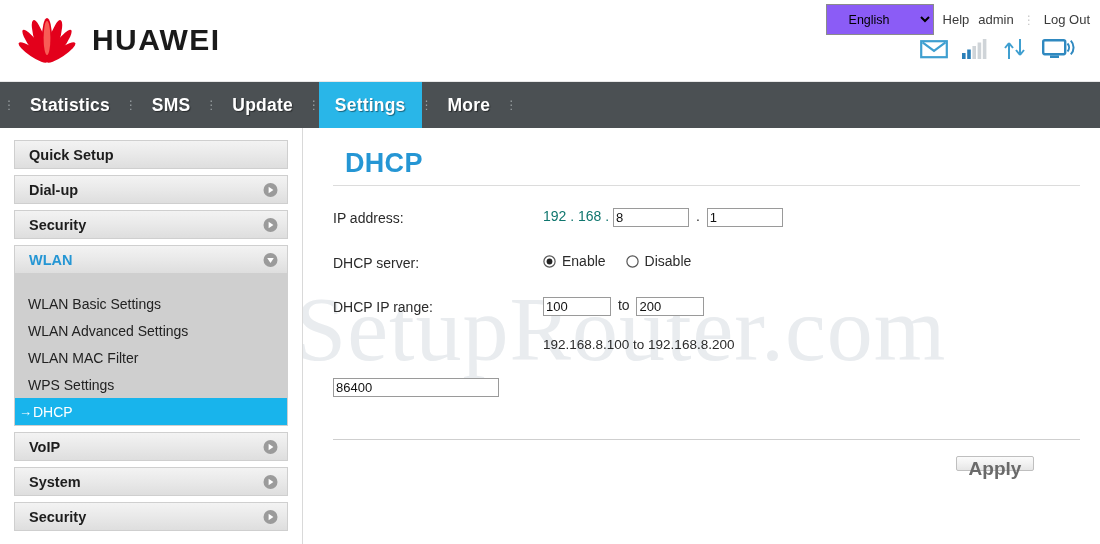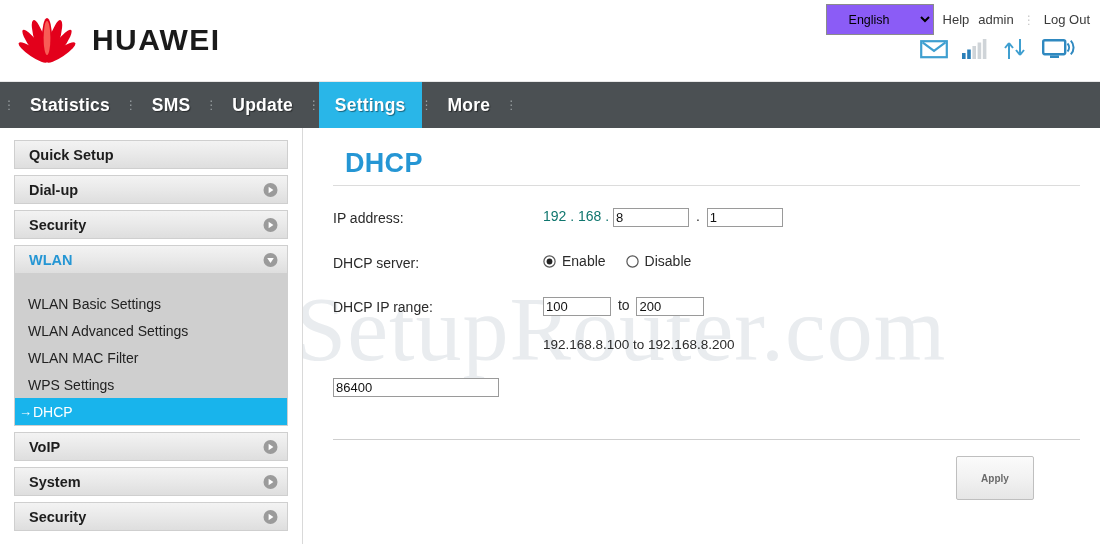--- a/index.html
+++ b/index.html
@@ -178,26 +178,26 @@
   .radio-line { display: flex; align-items: center; gap: 6px; font-size: 14px; }
   .radio { width: 13px; height: 13px; flex: none; }
   .radio-gap { width: 8px; }
 
   .range-hint { margin-top: 21px; font-size: 13.5px; color: #2b2b2b; }
 
   .bottom-rule { height: 1px; background: #cfcfcf; margin: 42px 0 0 0; }
 
   .apply-wrap { display: flex; justify-content: flex-end; padding-top: 16px; padding-right: 46px; }
   .apply-btn {
-    width: 78px; height: 44px;
+    width: 78px; height: 15px;
     background: linear-gradient(to bottom, #fbfbfb 0%, #f2f2f2 48%, #e6e6e6 100%);
     border: 1px solid #bfbfbf;
     border-radius: 2px;
     font-family: "Liberation Sans", sans-serif;
-    font-size: 10px; font-weight: bold; color: #6a6a6a;
+    font-size: 19px; font-weight: bold; color: #6a6a6a;
     cursor: pointer;
   }
 </style>
 </head>
 <body>
 
 <div id="page">
 
   <div class="header">
 

